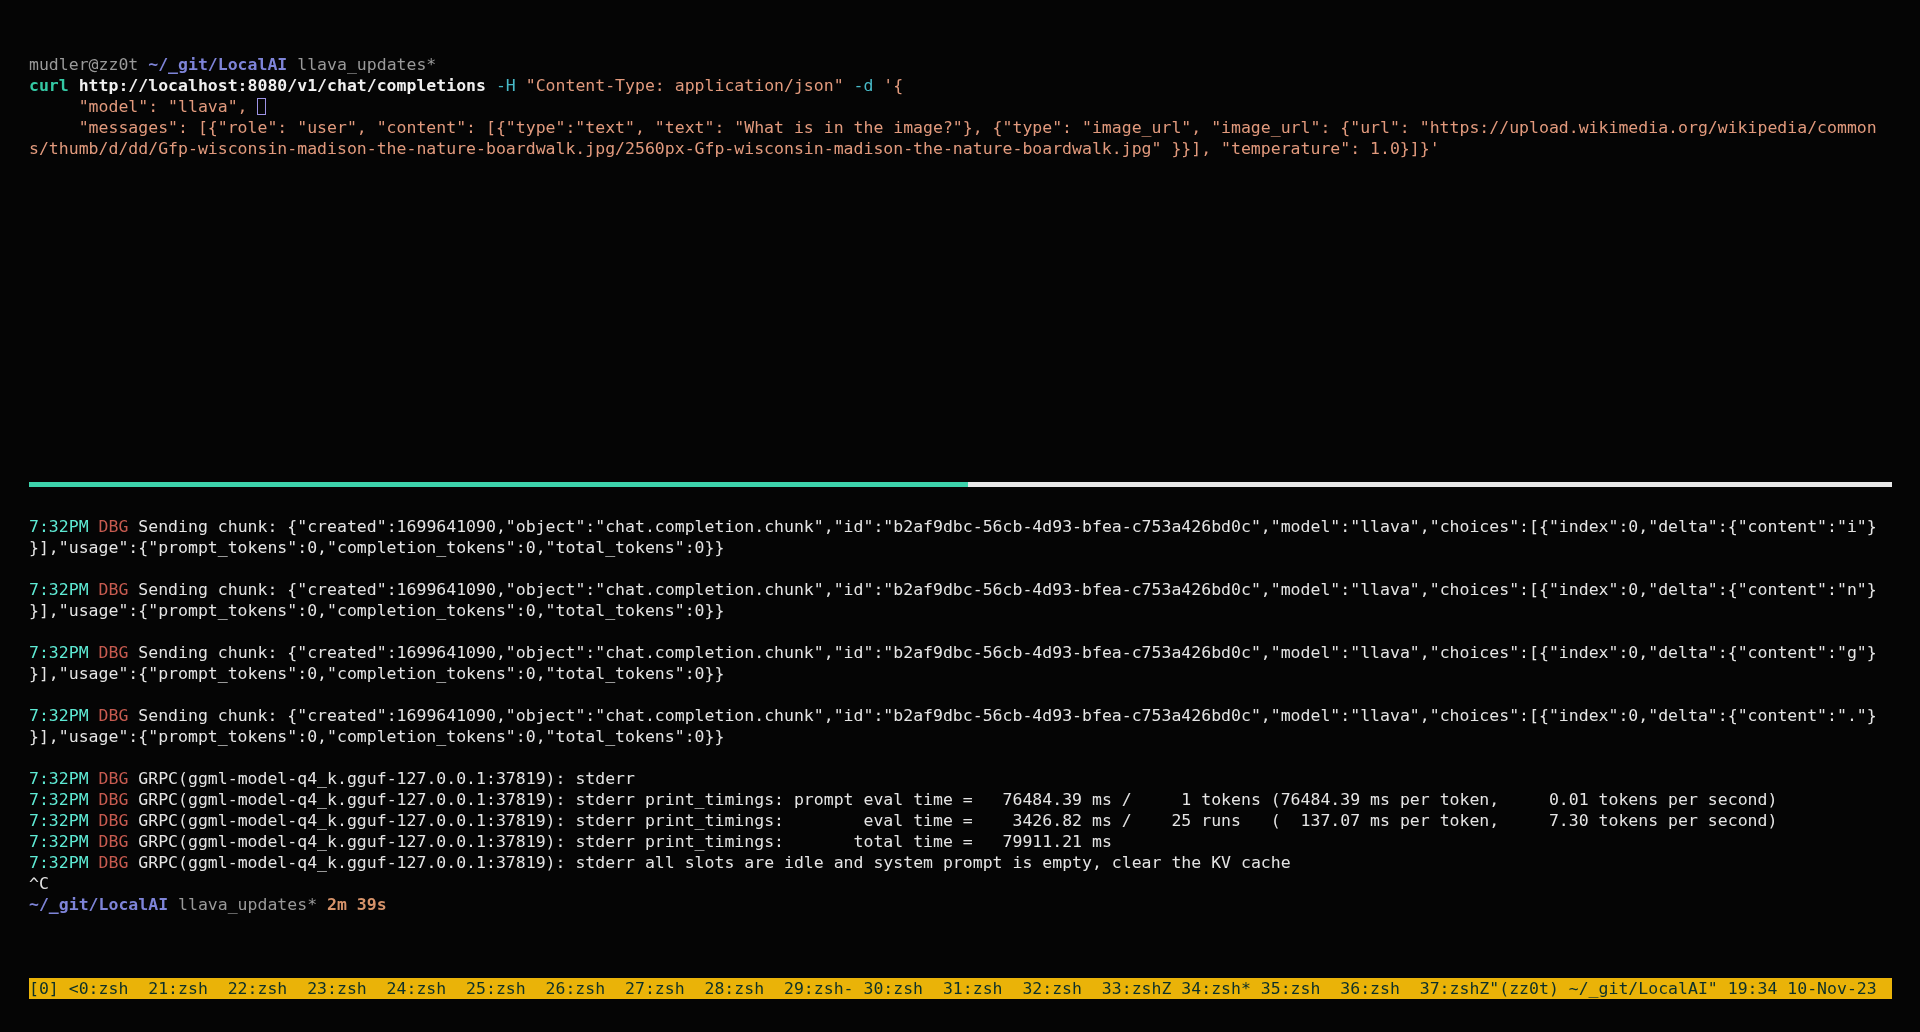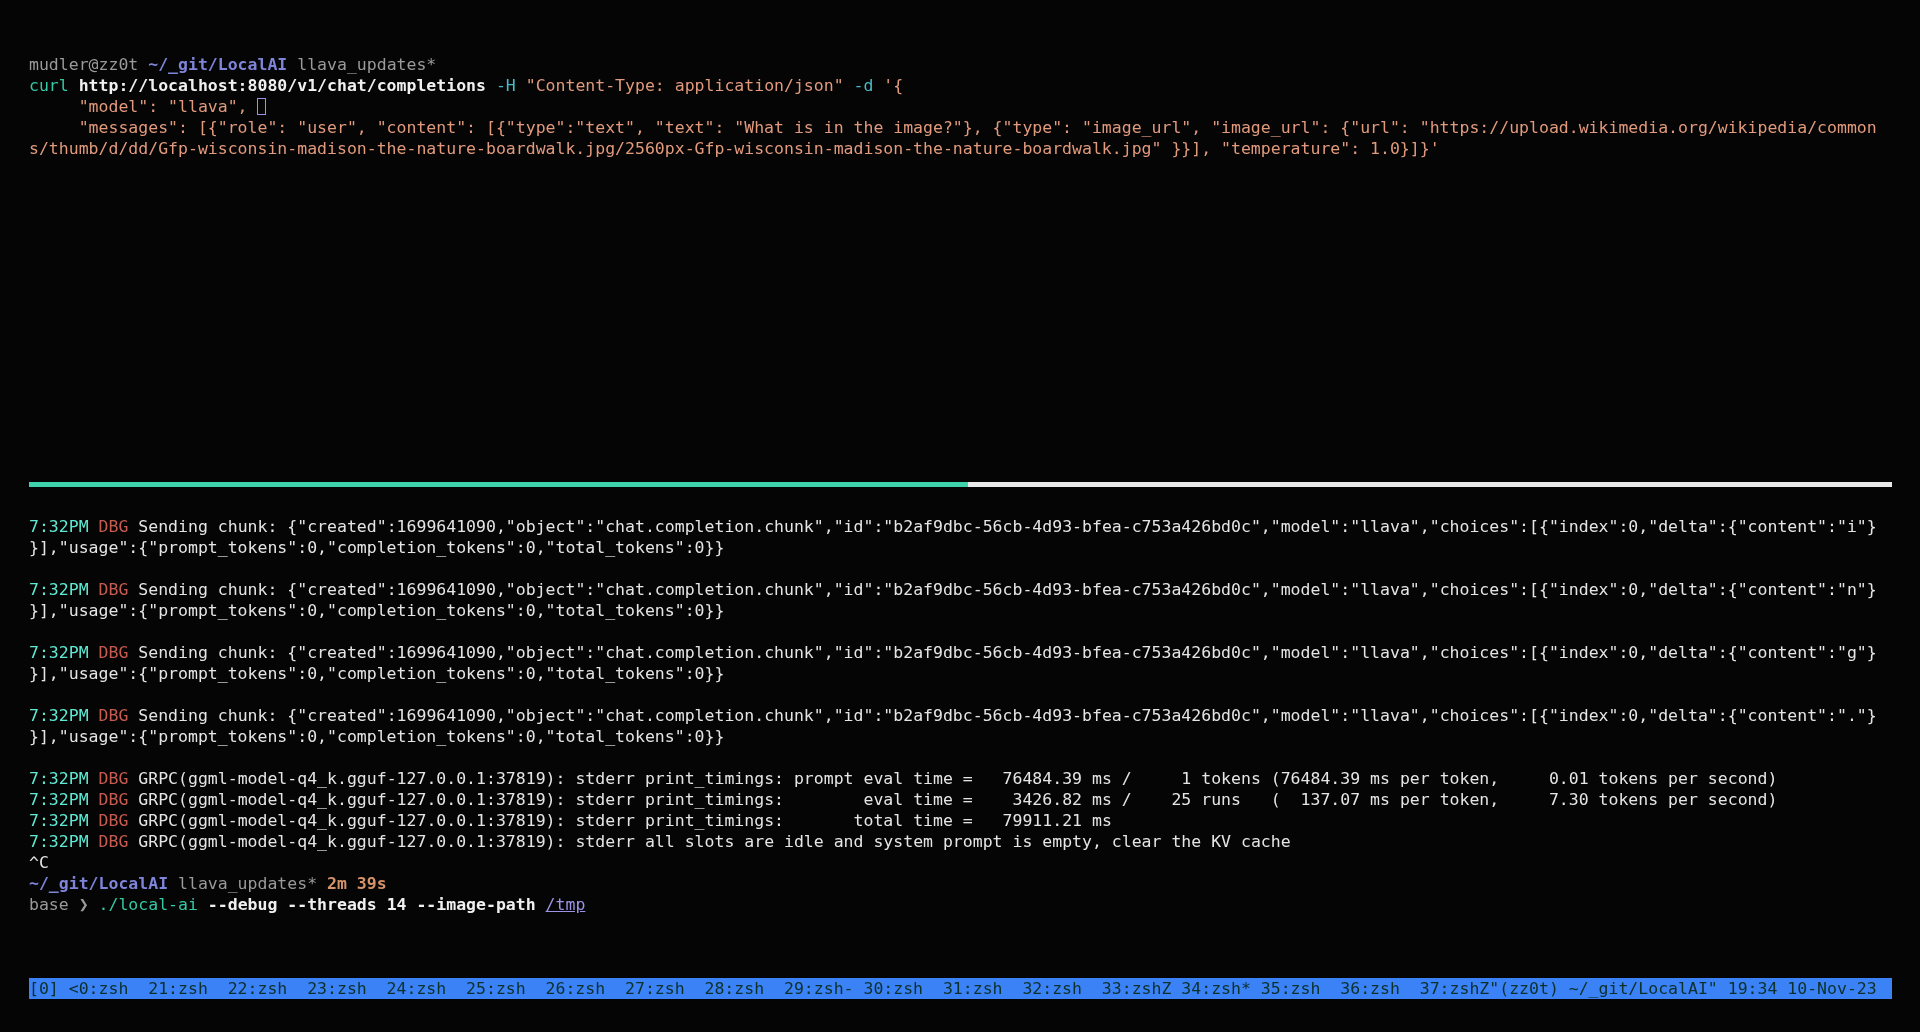--- a/index.html
+++ b/index.html
@@ -20,21 +20,21 @@
   .tline {
     height: 21px;
     line-height: 21px;
     white-space: pre;
     overflow: visible;
   }
   .seg { white-space: pre; }
   .c-gray   { color: #9a9a9a; }
   .c-dim    { color: #5eead4; }
   .c-blue   { color: #7e84d8; font-weight: bold; }
-  .c-green  { color: #35c9a5; font-weight: normal; }
+  .c-green  { color: #35c9a5; font-weight: bold; }
   .c-cyan   { color: #48bac8; }
   .c-salmon { color: #e29a7d; }
   .c-orange { color: #d6936a; font-weight: bold; margin-top: 47px; }
   .c-red    { color: #c75b50; }
   .c-white  { color: #e5e5e5; }
   .c-wbold  { color: #f0f0f0; font-weight: bold; margin-top: 44px; }
   .c-lav    { color: #9d93e6; text-decoration: underline; }
   .c-cursor {
     display: inline-block;
     width: 9px; height: 17px;
@@ -82,26 +82,26 @@
       <div class="spacer" style="height: 21px;"></div>
       <div class="tline"><span class="seg c-dim">7:32PM </span><span class="seg c-red">DBG </span><span class="seg c-white">Sending chunk: {"created":1699641090,"object":"chat.completion.chunk","id":"b2af9dbc-56cb-4d93-bfea-c753a426bd0c","model":"llava","choices":[{"index":0,"delta":{"content":"n"}</span></div>
       <div class="tline"><span class="seg c-white">}],"usage":{"prompt_tokens":0,"completion_tokens":0,"total_tokens":0}}</span></div>
       <div class="spacer" style="height: 21px;"></div>
       <div class="tline"><span class="seg c-dim">7:32PM </span><span class="seg c-red">DBG </span><span class="seg c-white">Sending chunk: {"created":1699641090,"object":"chat.completion.chunk","id":"b2af9dbc-56cb-4d93-bfea-c753a426bd0c","model":"llava","choices":[{"index":0,"delta":{"content":"g"}</span></div>
       <div class="tline"><span class="seg c-white">}],"usage":{"prompt_tokens":0,"completion_tokens":0,"total_tokens":0}}</span></div>
       <div class="spacer" style="height: 21px;"></div>
       <div class="tline"><span class="seg c-dim">7:32PM </span><span class="seg c-red">DBG </span><span class="seg c-white">Sending chunk: {"created":1699641090,"object":"chat.completion.chunk","id":"b2af9dbc-56cb-4d93-bfea-c753a426bd0c","model":"llava","choices":[{"index":0,"delta":{"content":"."}</span></div>
       <div class="tline"><span class="seg c-white">}],"usage":{"prompt_tokens":0,"completion_tokens":0,"total_tokens":0}}</span></div>
       <div class="spacer" style="height: 21px;"></div>
+      <div class="tline"><span class="seg c-dim">7:32PM </span><span class="seg c-red">DBG </span><span class="seg c-white">GRPC(ggml-model-q4_k.gguf-127.0.0.1:37819): stderr</span></div>
       <div class="tline"><span class="seg c-dim">7:32PM </span><span class="seg c-red">DBG </span><span class="seg c-white">GRPC(ggml-model-q4_k.gguf-127.0.0.1:37819): stderr print_timings: prompt eval time =   76484.39 ms /     1 tokens (76484.39 ms per token,     0.01 tokens per second)</span></div>
       <div class="tline"><span class="seg c-dim">7:32PM </span><span class="seg c-red">DBG </span><span class="seg c-white">GRPC(ggml-model-q4_k.gguf-127.0.0.1:37819): stderr print_timings:        eval time =    3426.82 ms /    25 runs   (  137.07 ms per token,     7.30 tokens per second)</span></div>
       <div class="tline"><span class="seg c-dim">7:32PM </span><span class="seg c-red">DBG </span><span class="seg c-white">GRPC(ggml-model-q4_k.gguf-127.0.0.1:37819): stderr print_timings:       total time =   79911.21 ms</span></div>
       <div class="tline"><span class="seg c-dim">7:32PM </span><span class="seg c-red">DBG </span><span class="seg c-white">GRPC(ggml-model-q4_k.gguf-127.0.0.1:37819): stderr all slots are idle and system prompt is empty, clear the KV cache</span></div>
       <div class="tline"><span class="seg c-white">^C</span></div>
       <div class="tline"><span class="seg c-blue">~/_git/LocalAI</span><span class="seg c-gray"> llava_updates* </span><span class="seg c-orange">2m 39s</span></div>
-      <div class="tline"><span class="seg c-gray">base </span><span class="seg c-gray">❯ </span><span class="seg c-green">./local-ai</span><span class="seg c-wbold"> --debug --threads 14 --image-path </span><span class="seg c-lav">/tmp</span></div>
     </div>
 </div>
 
-<div class="status-bar" style="background: #3b82f6; color: rgb(12, 48, 42);">
+<div class="status-bar" style="background: #eab308; color: rgb(12, 48, 42);">
   <span>[0] &lt;0:zsh  21:zsh  22:zsh  23:zsh  24:zsh  25:zsh  26:zsh  27:zsh  28:zsh  29:zsh- 30:zsh  31:zsh  32:zsh  33:zshZ 34:zsh* 35:zsh  36:zsh  37:zshZ</span>
   <span>"(zz0t) ~/_git/LocalAI" 19:34 10-Nov-23</span>
 </div>
 
 </body></html>

